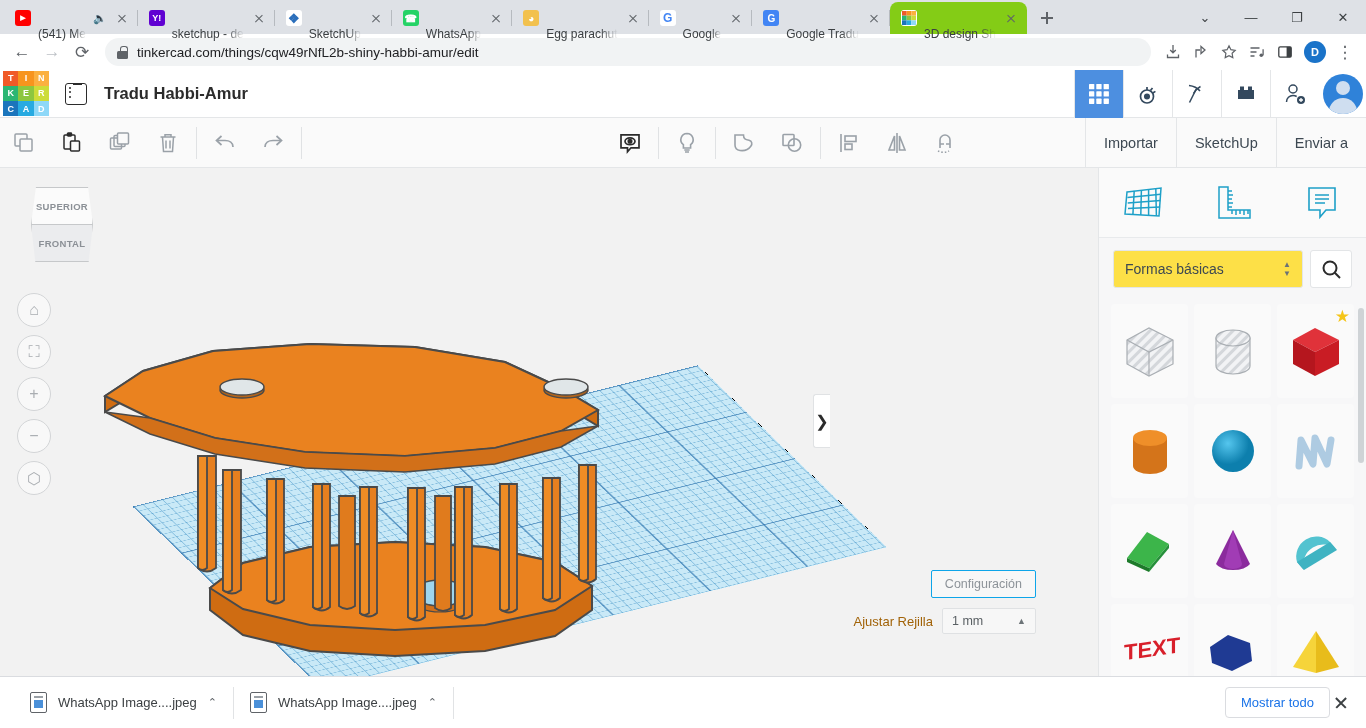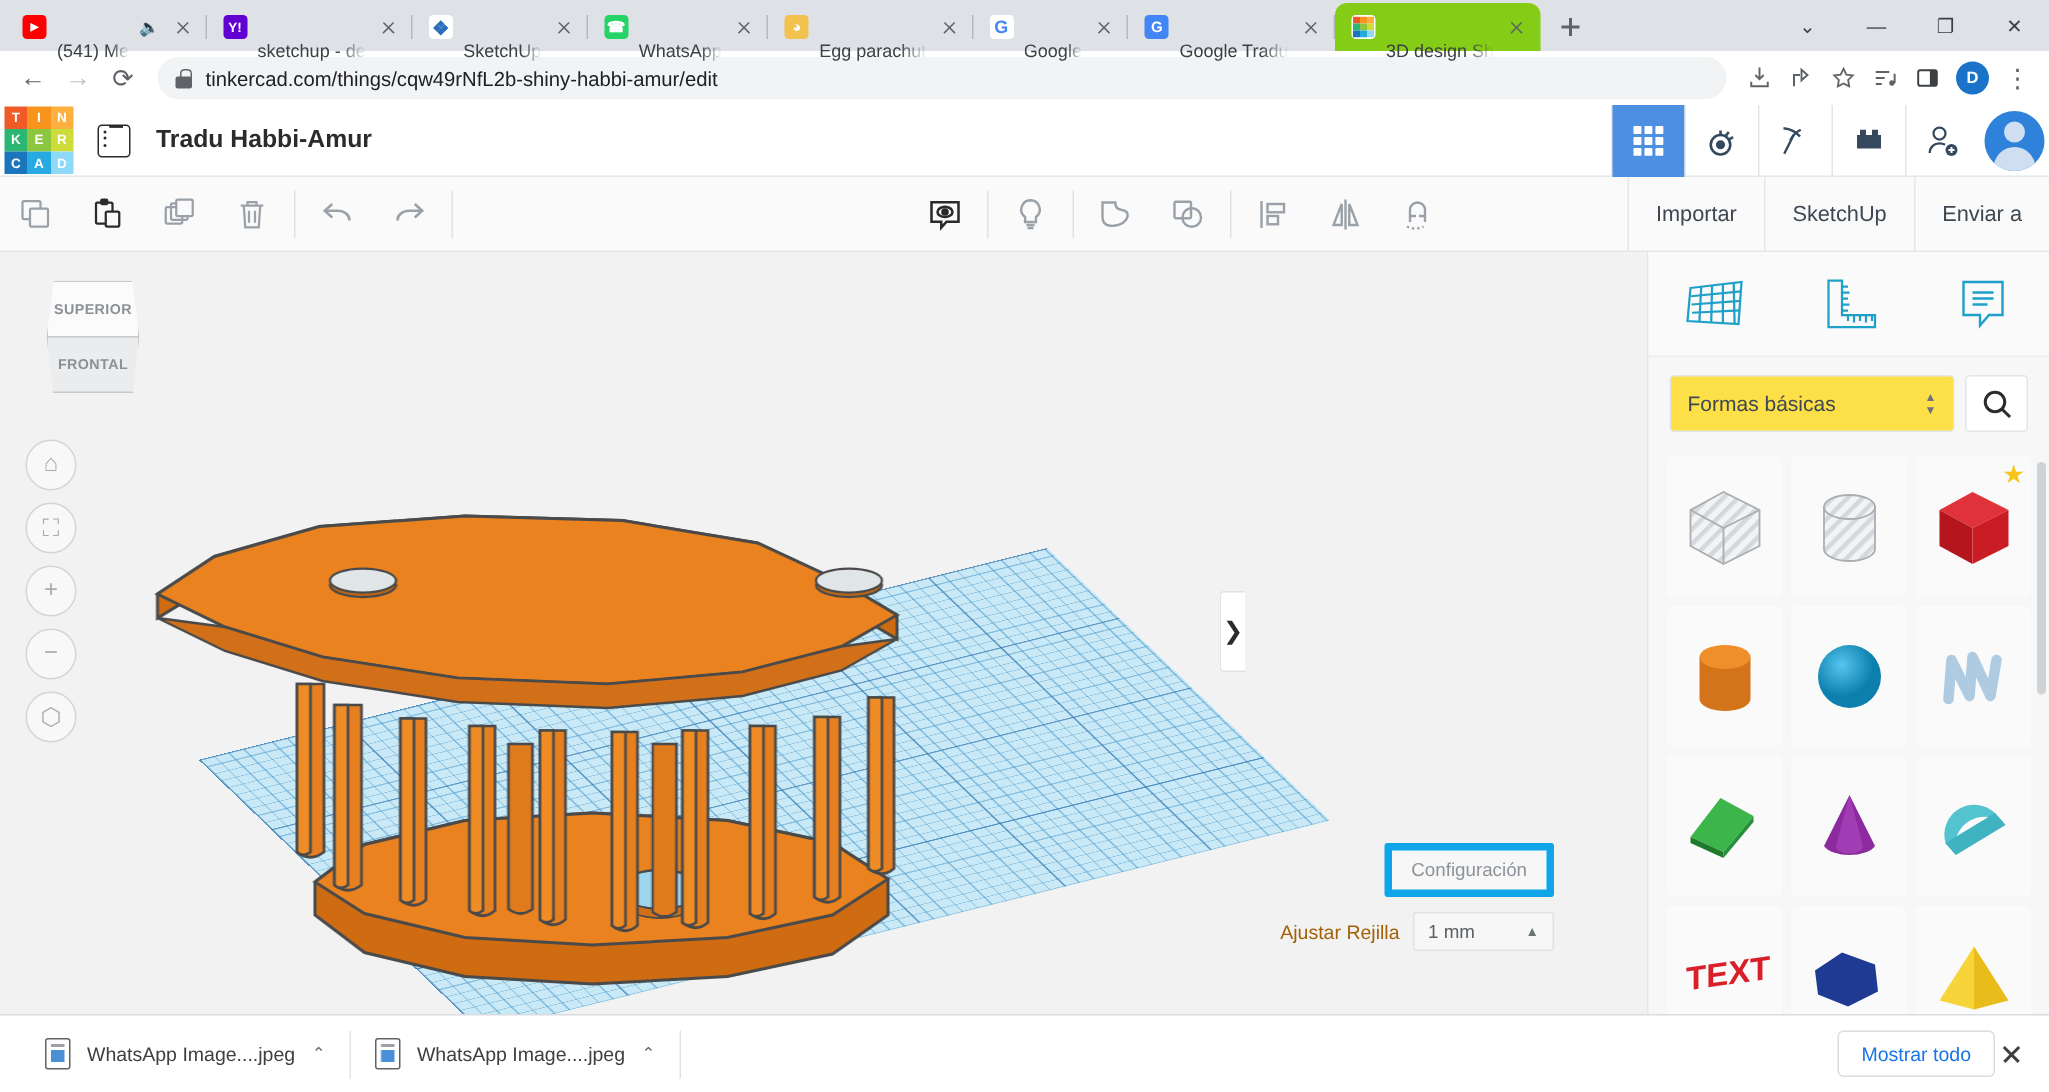--- a/index.html
+++ b/index.html
@@ -210,21 +210,21 @@
   .workplane::after {
     content:""; position:absolute; inset:0;
     background:
       repeating-linear-gradient(to right, rgba(40,110,170,.55) 0 1.5px, transparent 1.5px 110px),
       repeating-linear-gradient(to bottom, rgba(40,110,170,.55) 0 1.5px, transparent 1.5px 110px);
   }
 
   .model { position:absolute; left:95px; top:170px; width:650px; height:350px; }
 
   .settings-btn {
-    position:absolute; right:62px; bottom:78px; border:5px solid #0ea5e9;
+    position:absolute; right:62px; bottom:78px; border:1px solid #0ea5e9;
     background:#f7f7f7; color:#8d9399; font-size:12.5px; padding:6px 13px;
     border-radius:2px;
     margin-top:36px;
   }
   .gridrow {
     position:absolute; right:62px; bottom:42px; display:flex; align-items:center; gap:9px;
   }
   .gridrow .lbl { font-size:13px; color:#a16207; }
   .grid-select {
     border:1px solid #dfe1e3; background:#f7f7f7; color:#5b6165; font-size:12.5px;

